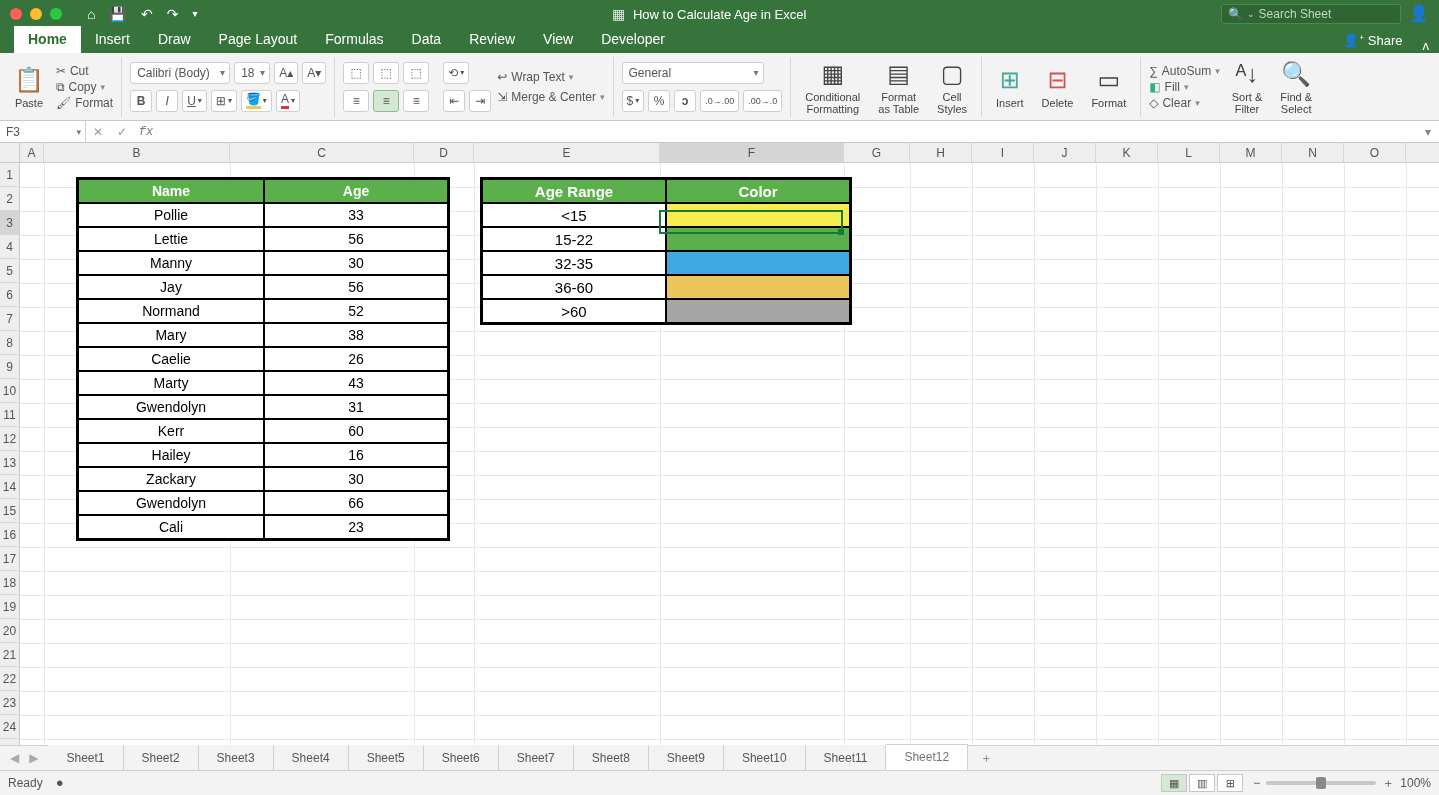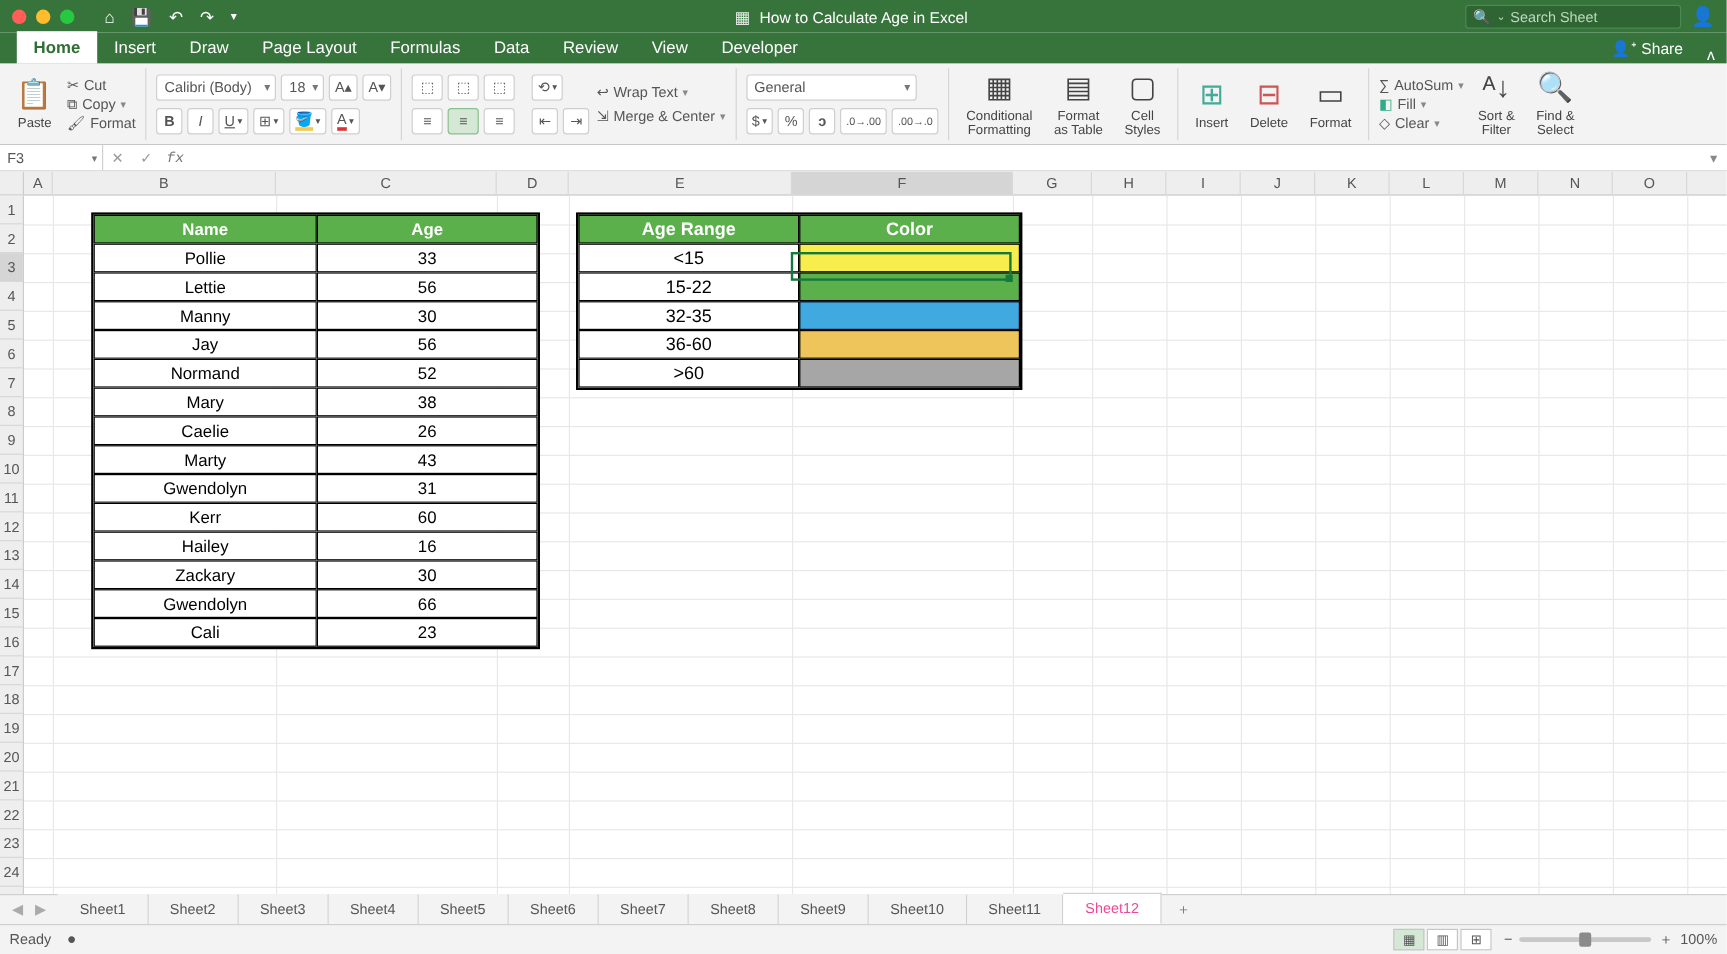--- a/index.html
+++ b/index.html
@@ -81,21 +81,21 @@
 
 
 .sel-cell{ position:absolute; border:2px solid #147a3b; pointer-events:none;}
 .sel-handle{ position:absolute; width:6px; height:6px; background:#147a3b; right:-3px; bottom:-3px;}
 
 
 .sheetbar{ position:absolute; left:0; right:0; bottom:25px; height:25px; background:#f3f3f3; border-top:1px solid #d0d0d0; display:flex; align-items:center; font-size:12px; color:#555;}
 .sheetnav{ padding:0 10px; display:flex; gap:10px; color:#aaa;}
 .sheet-tabs{ display:flex; height:100%; align-items:flex-end;}
 .stab{ padding:5px 18px; border-right:1px solid #d0d0d0; background:#f3f3f3; cursor:pointer; border-top:1px solid transparent;}
-.stab.active{ background:#fff; color:#ec4899; font-weight:500; border-top:1px solid #d0d0d0; border-bottom:2px solid #fff; margin-bottom:-1px;}
+.stab.active{ background:#fff; color:#737373; font-weight:500; border-top:1px solid #d0d0d0; border-bottom:2px solid #fff; margin-bottom:-1px;}
 .addsheet{ padding:4px 12px; color:#777;}
 
 
 .status{ position:absolute; left:0; right:0; bottom:0; height:25px; background:#f3f3f3; border-top:1px solid #d0d0d0; display:flex; align-items:center; font-size:12px; color:#555; padding:0 8px;}
 .status .sp{ flex:1;}
 .viewbtns{ display:flex; gap:2px; margin-right:10px;}
 .viewbtns .vb{ width:26px; height:18px; border:1px solid #c6c6c6; display:flex; align-items:center; justify-content:center; background:#fff; font-size:11px; cursor:pointer;}
 .viewbtns .vb.active{ background:#d5e8d6;}
 .zoom{ display:flex; align-items:center; gap:6px;}
 .zslider{ width:110px; height:4px; background:#c8c8c8; position:relative; border-radius:2px;}

